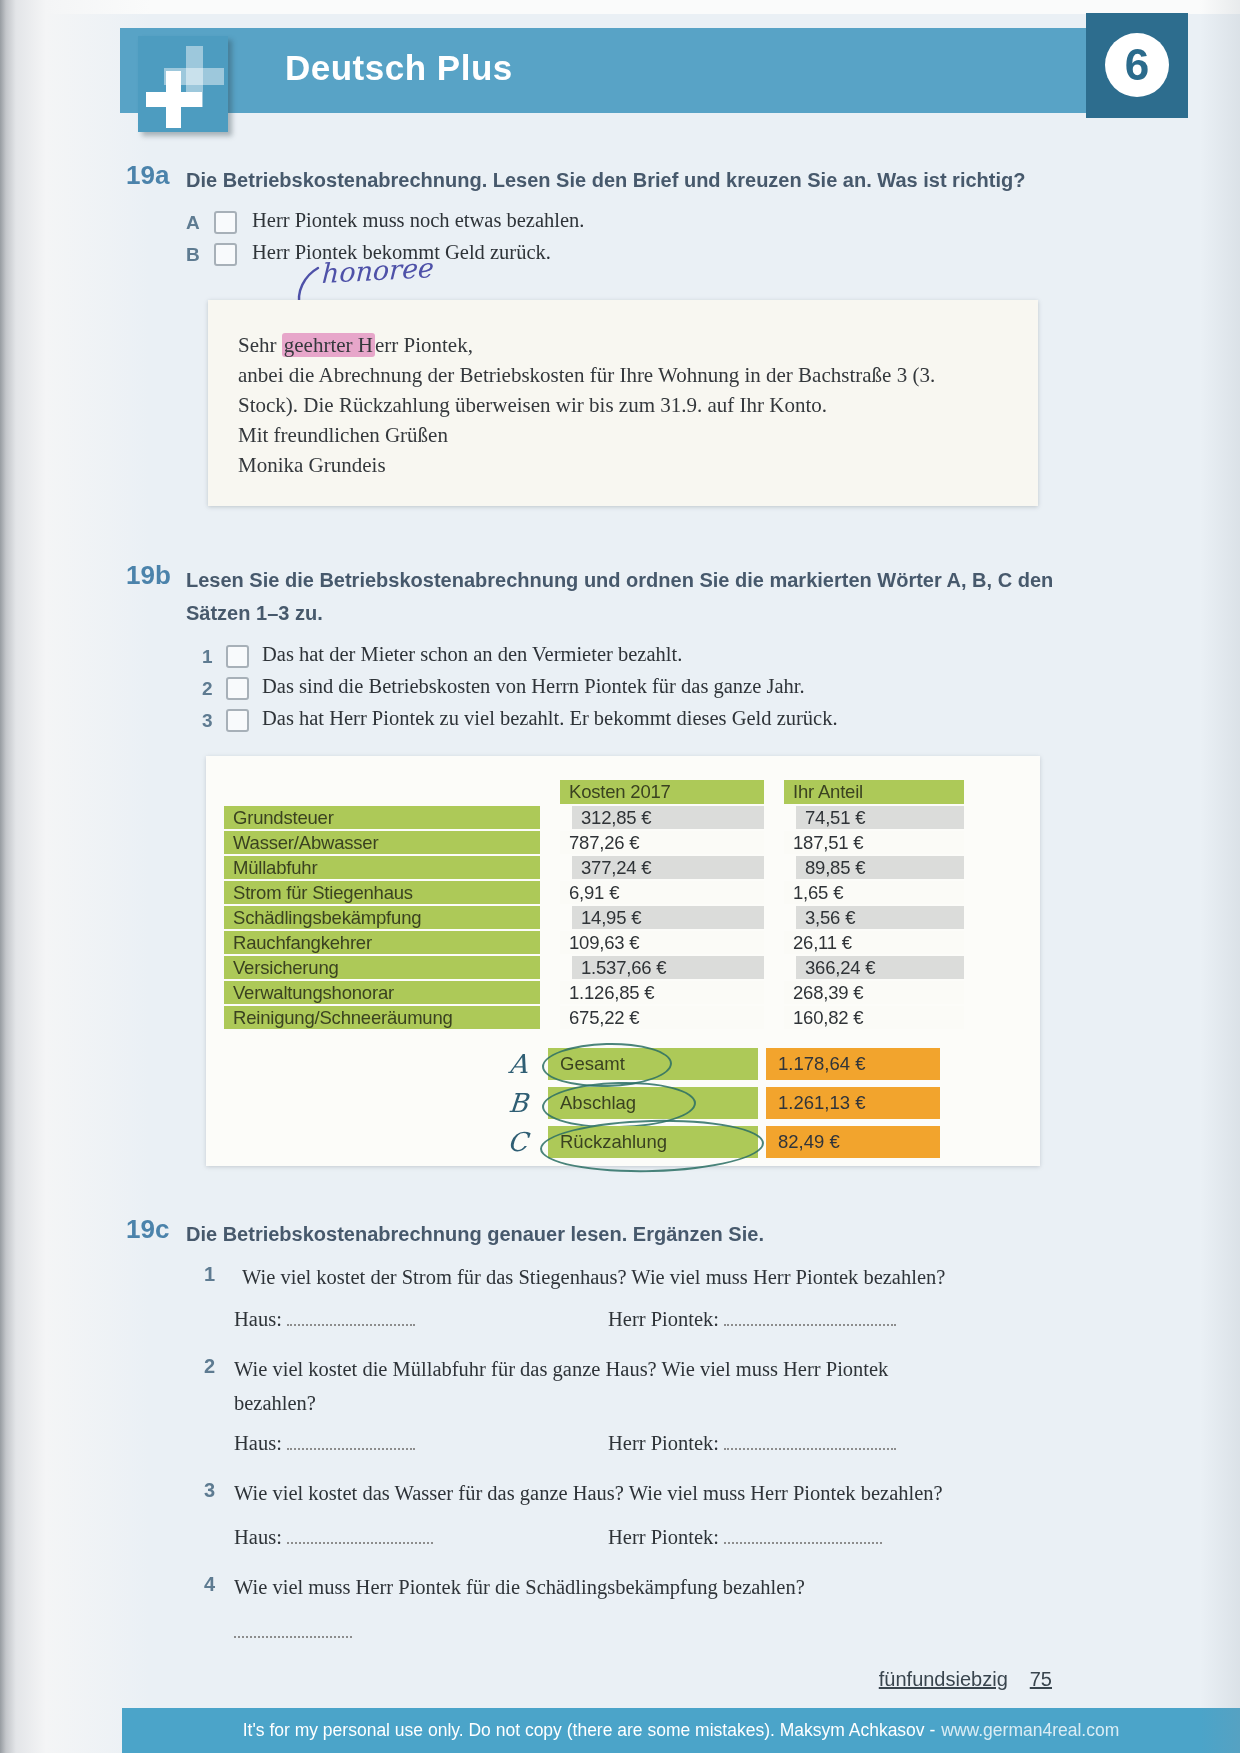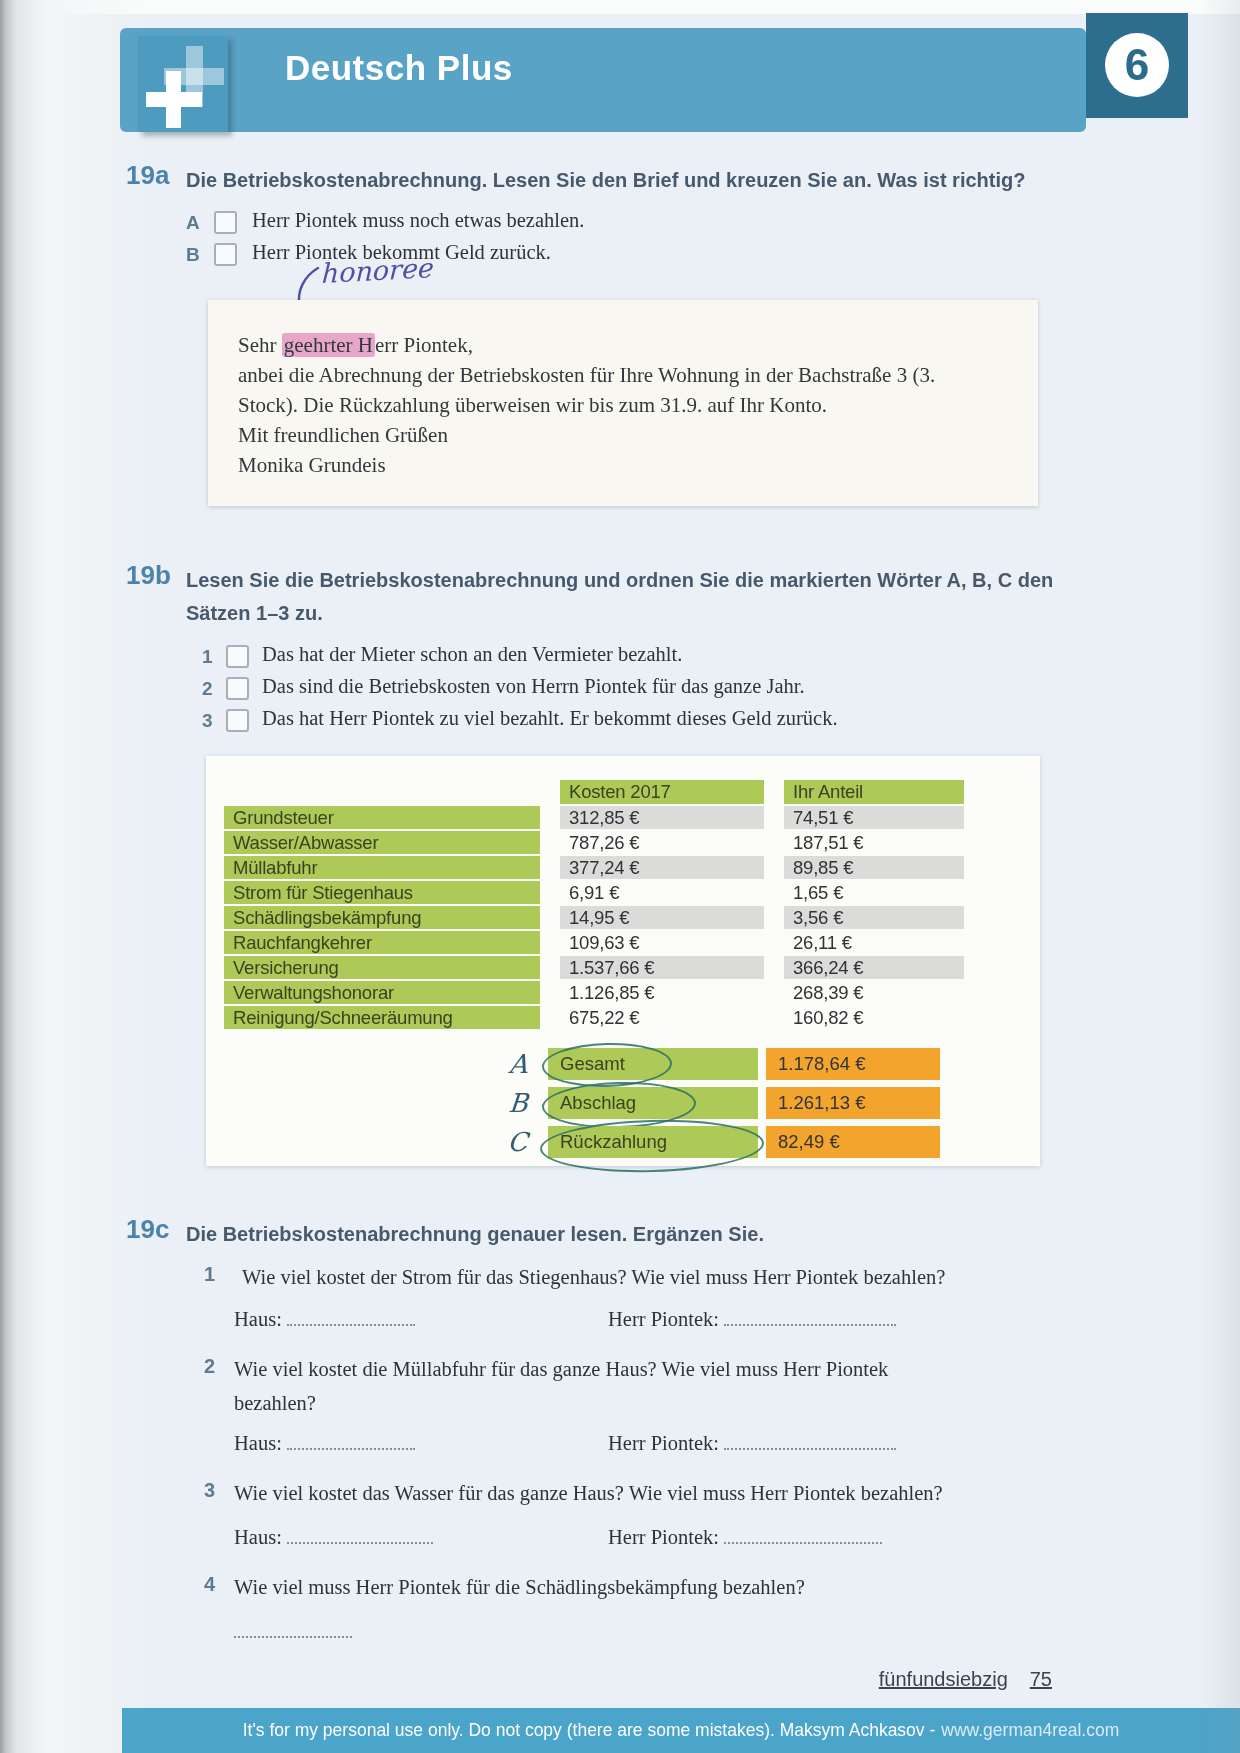--- a/index.html
+++ b/index.html
@@ -6,21 +6,21 @@
   .page{position:relative;width:1240px;height:1753px;background:#eaf0f5;overflow:hidden;
         font-family:"Liberation Sans",sans-serif;}
   
   .spine{position:absolute;left:0;top:0;width:150px;height:100%;
          background:linear-gradient(90deg,#979ca1 0,#c3c6ca 6px,#e3e5e8 16px,#f4f5f6 46px,rgba(244,245,246,0) 150px);}
   .topstrip{position:absolute;left:0;top:0;width:100%;height:14px;background:#fafbfb;}
   .rightedge{position:absolute;right:0;top:0;width:40px;height:100%;
          background:linear-gradient(to right,rgba(140,150,160,0) 0,rgba(140,150,160,.16) 100%);}
 
   
-  .band{position:absolute;left:120px;top:28px;width:966px;height:104px;background:#58a3c6;border-radius:6px;}
+  .band{position:absolute;left:120px;top:28px;width:966px;height:85px;background:#58a3c6;}
   .band-title{position:absolute;left:165px;top:20px;color:#fff;font-size:35px;font-weight:bold;letter-spacing:.5px;}
   .logo{position:absolute;left:138px;top:36px;width:90px;height:96px;background:#4d9cc0;
         box-shadow:4px 4px 5px rgba(40,60,70,.35);}
   .plus{position:absolute;}
   .plus .h,.plus .v{position:absolute;}
   .plus-light .h{left:26px;top:32px;width:60px;height:17px;background:rgba(255,255,255,.45);}
   .plus-light .v{left:48px;top:10px;width:17px;height:61px;background:rgba(255,255,255,.45);}
   .plus-white .h{left:8px;top:56px;width:56px;height:15px;background:#fff;}
   .plus-white .v{left:28px;top:35px;width:15px;height:57px;background:#fff;}
   .badge{position:absolute;left:1086px;top:13px;width:102px;height:105px;background:#2d6d8e;}
@@ -51,21 +51,21 @@
 
   
   .tablecard{position:absolute;left:206px;top:756px;width:834px;height:410px;background:#fcfcf9;
         box-shadow:0 1px 4px rgba(110,120,130,.3);}
   .btable{position:absolute;left:224px;top:780px;display:grid;
         grid-template-columns:316px 204px 180px;grid-template-rows:24px repeat(9,23px);gap:2px 20px;}
   .cell{display:flex;align-items:center;padding:0 9px;font-size:18.5px;letter-spacing:-.2px;color:#2f3337;}
   .hdr{background:#adc958;color:#3a4220;}
   .lab{background:#adc958;color:#3a4220;}
   .val{background:#fbfbf7;}
-  .gr{background:#dbdcda;}
+  .gr{background:#dbdcda;margin-left:12px;}
   .blank{background:transparent;}
 
   .summary{position:absolute;left:224px;top:1048px;display:grid;
         grid-template-columns:316px 210px 174px;grid-template-rows:32px 32px 32px;gap:7px 8px;}
   .sletter{display:flex;align-items:center;justify-content:flex-end;padding-right:10px;
         font-family:"DejaVu Serif",serif;font-style:italic;font-size:26px;color:#2f5e74;transform:skewX(-8deg);}
   .slab{position:relative;background:#adc958;color:#3a4220;display:flex;align-items:center;
         padding:0 12px;font-size:18.5px;overflow:visible;}
   .sval{background:#f2a42d;color:#30343a;display:flex;align-items:center;padding:0 12px;font-size:18.5px;}
   .ellipse{position:absolute;border:2.5px solid rgba(42,110,100,.85);border-radius:50%;

